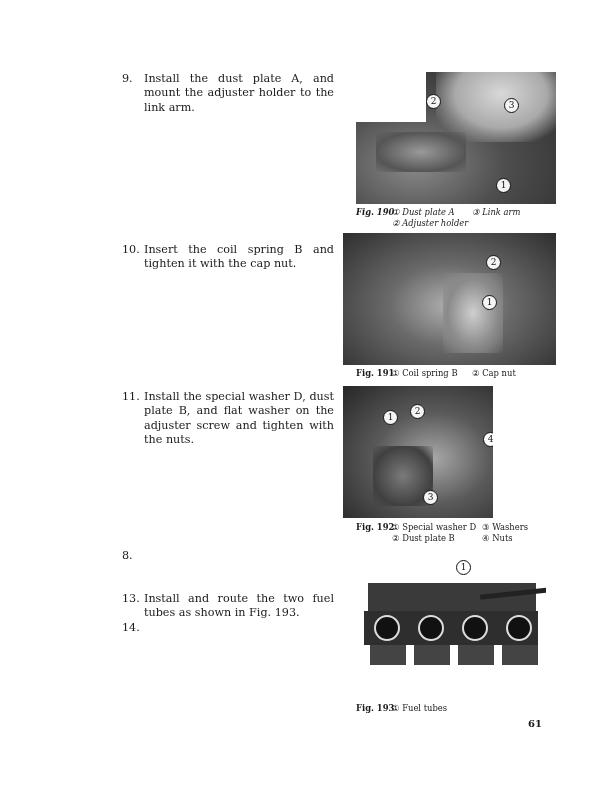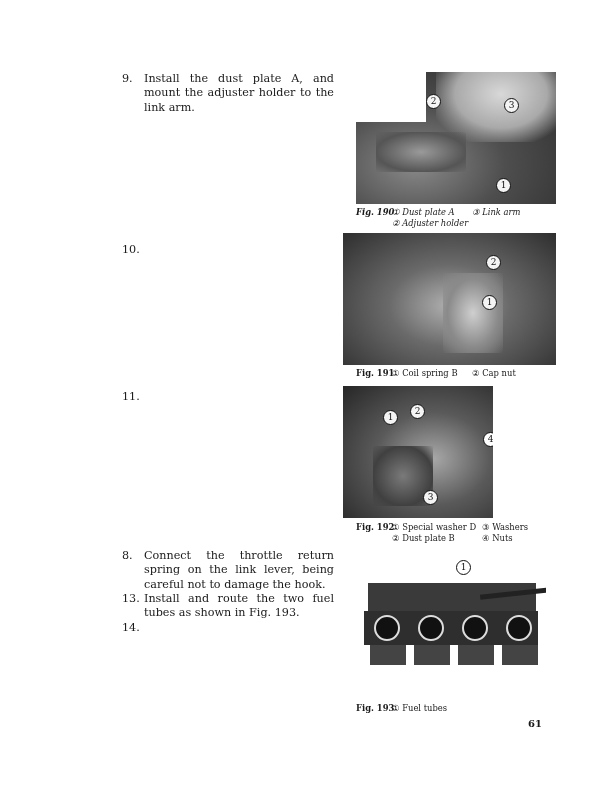--- a/index.html
+++ b/index.html
@@ -19,27 +19,28 @@
 </style>
 </head>
 <body>
 
 <div class="step" style="top:72px;">
   <span class="num">9.</span>
   <span class="txt">Install the dust plate A, and mount the adjuster holder to the link arm.</span>
 </div>
 <div class="step" style="top:243px;">
   <span class="num">10.</span>
+  <span class="txt">Insert the coil spring B and tighten it with the cap nut.</span>
 </div>
 <div class="step" style="top:390px;">
   <span class="num">11.</span>
+  <span class="txt">Install the special washer D, dust plate B, and flat washer on the adjuster screw and tighten with the nuts.</span>
 </div>
 <div class="step" style="top:549px;">
   <span class="num">8.</span>
-  <span class="txt">Connect the throttle return spring on the link lever, being careful not to damage the hook.</span>
 </div>
 <div class="step" style="top:592px;">
   <span class="num">13.</span>
   <span class="txt">Install and route the two fuel tubes as shown in Fig. 193.</span>
 </div>
 <div class="step" style="top:621px;">
   <span class="num">14.</span>
 </div>
 
 <div class="photo" style="left:356px; top:72px; width:200px; height:132px;

